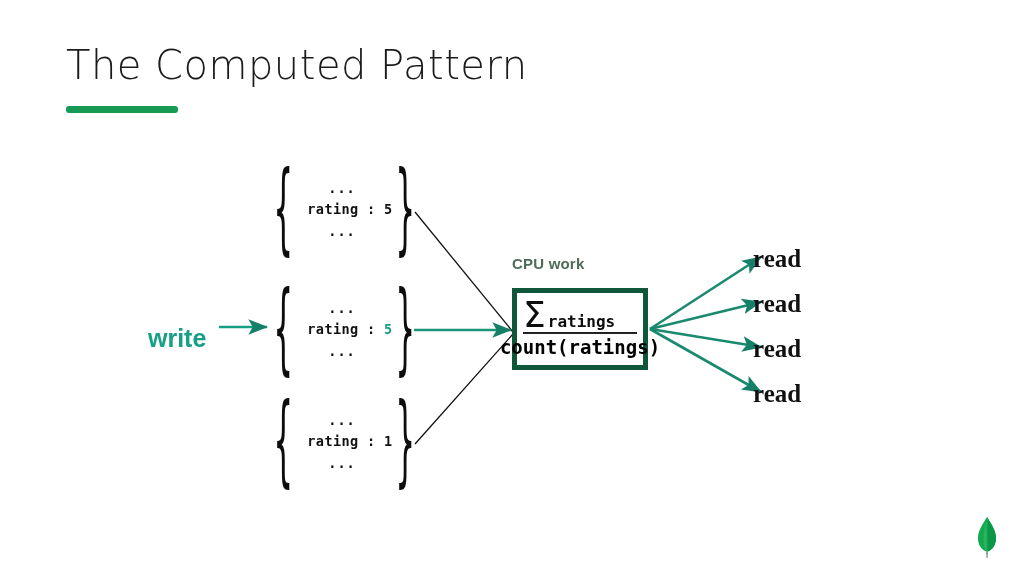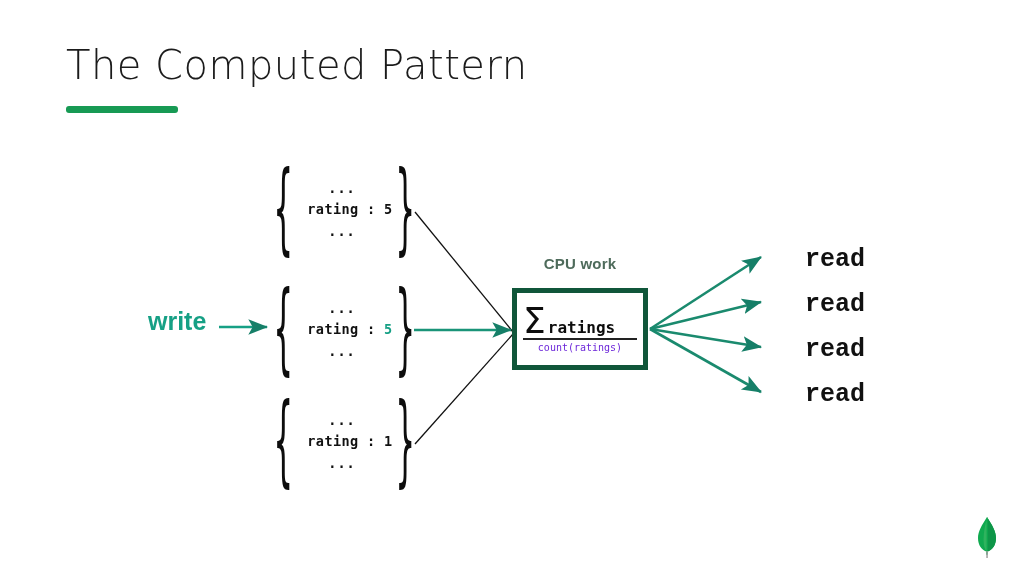--- a/index.html
+++ b/index.html
@@ -113,35 +113,35 @@
   .val-green { color: #16a085; }
 
   #doc-group-1 { left: 272px; top: 157px; }
   #doc-group-2 { left: 272px; top: 277px; }
   #doc-group-3 { left: 272px; top: 389px; }
 
   
   #write-label {
     position: absolute;
     left: 148px;
-    top: 307px;
+    top: 324px;
     font-family: "Liberation Sans", sans-serif;
     font-size: 25px;
     font-weight: bold;
     color: #16a085;
     letter-spacing: 0px;
   }
 
   
   #cpu-work-label {
     position: absolute;
     left: 512px;
     top: 255px;
     width: 136px;
-    text-align: center;
+    text-align: left;
     font-family: "Liberation Sans", sans-serif;
     font-size: 15px;
     font-weight: bold;
     color: #4e6b5b;
     letter-spacing: 0.2px;
   }
   #compute-box {
     position: absolute;
     left: 512px;
     top: 288px;
@@ -185,35 +185,35 @@
     letter-spacing: 0px;
   }
   #fraction-bar {
     width: 114px;
     height: 2px;
     background: #222222;
     margin: 1px 0 2px 0;
   }
   #denominator-text {
     font-family: "DejaVu Sans Mono", monospace;
-    font-size: 10px;
-    font-weight: normal;
-    color: #6d28d9;
+    font-size: 19px;
+    font-weight: bold;
+    color: #000000;
     letter-spacing: 0px;
     white-space: nowrap;
   }
 
   
   .read-label {
     position: absolute;
-    font-family: Liberation Mono, monospace;
+    font-family: Liberation Serif, serif;
     font-size: 25px;
     font-weight: bold;
     color: #111111;
-    left: 805px;
+    left: 753px;
   }
   #read-label-0 { top: 245px; }
   #read-label-1 { top: 290px; }
   #read-label-2 { top: 335px; }
   #read-label-3 { top: 380px; }
 
   
   #mongodb-logo {
     position: absolute;
     left: 975px;

